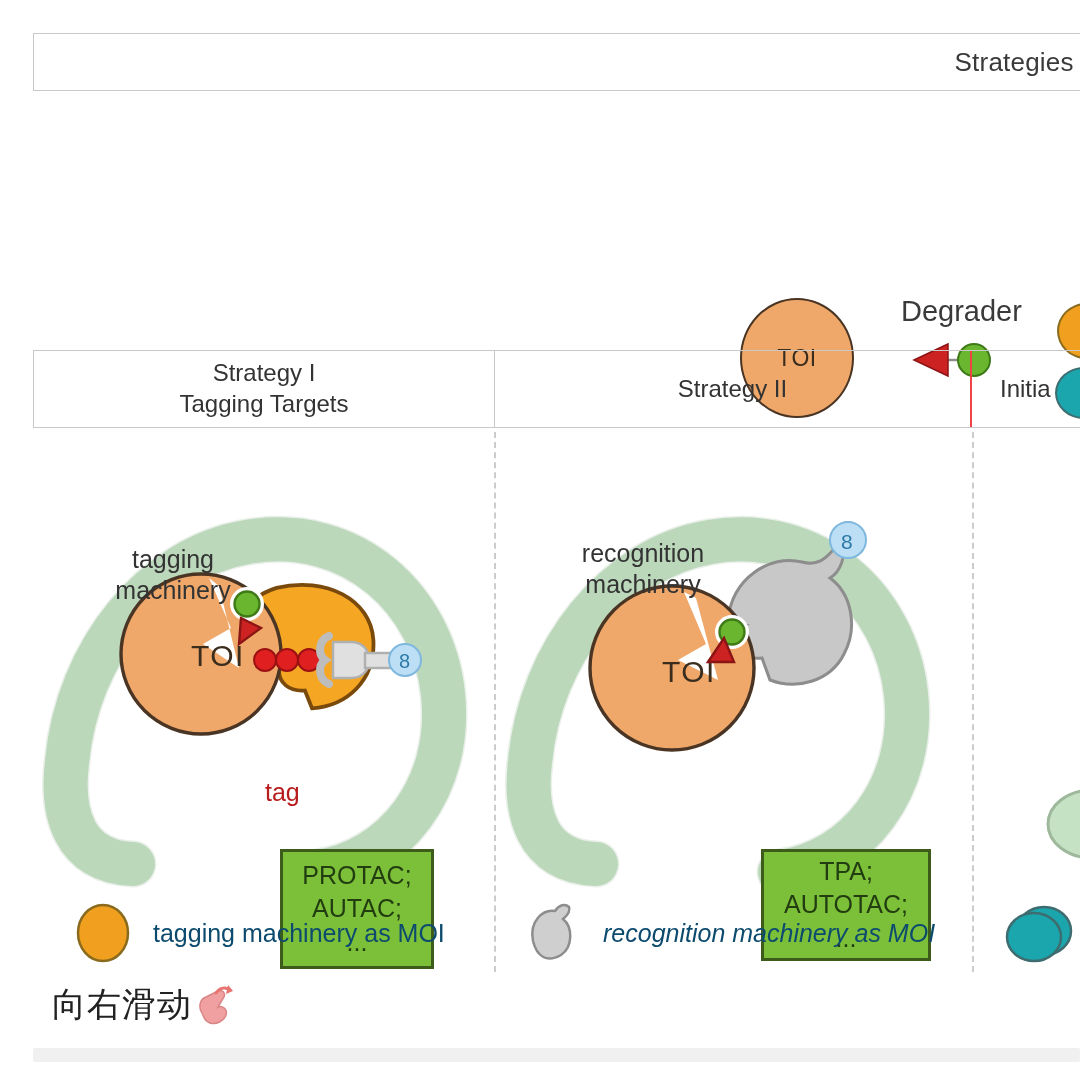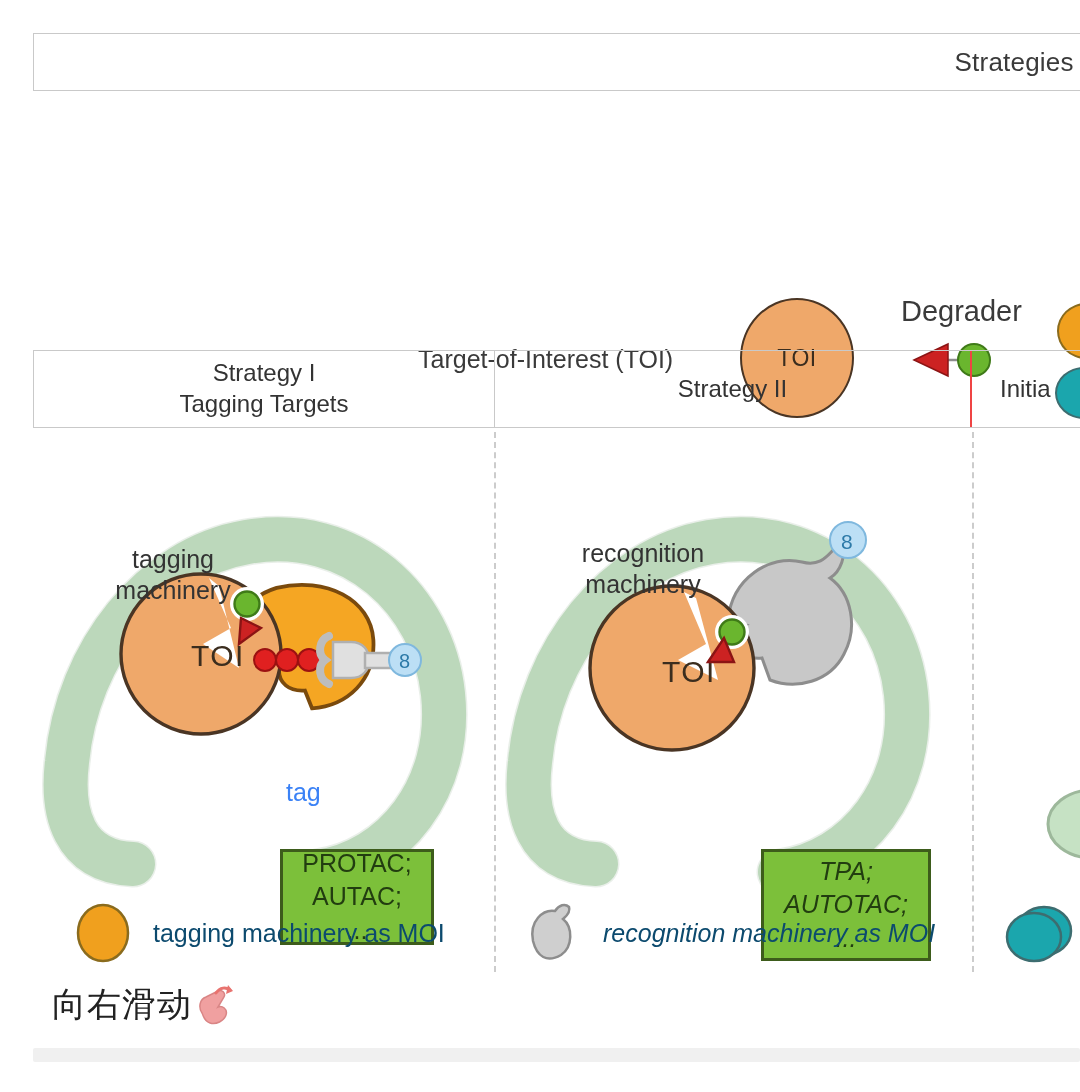--- a/index.html
+++ b/index.html
@@ -177,22 +177,21 @@
     font-size: 25px;
     color: #333;
     line-height: 1.22;
     text-align: center;
     white-space: nowrap;
   }
 
   .tag-label {
     position: absolute;
     font-size: 25px;
-    color: #3b82f6;
-    margin-left: 21px;
+    color: #b91c1c;
   }
 
   .greenbox {
     position: absolute;
     background: #7cc03a;
     border: 3px solid #3d5c1b;
     box-sizing: border-box;
     display: flex;
     flex-direction: column;
     align-items: center;
@@ -250,21 +249,20 @@
 <body>
 
 <div id="page">
 
   <div class="title-bar">
     <div class="title-text">Strategies for</div>
   </div>
 
   <div class="top-legend">
 
-    <div class="toi-legend-label">Target-of-Interest (TOI)</div>
 
     <div class="toi-legend-shape">
       <span>TOI</span>
     </div>
 
     <div class="degrader-label">Degrader</div>
 
     <svg class="degrader-symbol" viewBox="0 0 90 44">
       <line x1="30" y1="22" x2="60" y2="22" stroke="#8d8d8d" stroke-width="2.5"></line>
       <polygon points="6,22 40,6 40,38" fill="#cc2222" stroke="#8b1414" stroke-width="1.5"></polygon>
@@ -326,21 +324,21 @@
         <text x="366" y="236" font-family="Liberation Sans, sans-serif" font-size="20" fill="#2d7aa8">8</text>
       </svg>
 
       <div class="machinery-label" style="left:60px; top:112px; width:160px;">
         <div>tagging</div>
         <div>machinery</div>
       </div>
 
       <div class="tag-label" style="left:232px; top:346px;">tag</div>
 
-      <div class="greenbox" style="left:247px; top:417px; width:154px; height:96px;">
+      <div class="greenbox" style="left:247px; top:417px; width:154px; height:120px;">
         <div>PROTAC;</div>
         <div>AUTAC;</div>
         <div>...</div>
       </div>
     </div>
 
     <div class="panel p2">
 
       <svg class="membrane" width="477" height="500" viewBox="0 0 477 500">
         <path d="M 100 432 C 40 430 28 380 34 330 C 44 220 120 126 214 110 C 320 92 400 168 410 262 C 420 356 360 430 284 440" fill="none" stroke="#c6e2c4" stroke-width="44" stroke-linecap="round"></path>
@@ -364,21 +362,21 @@
         <circle cx="236" cy="200" r="17" fill="#ffffff"></circle>
         <circle cx="236" cy="200" r="12.5" fill="#6ab62e" stroke="#3f7a18" stroke-width="2.4"></circle>
         <polygon points="212,230 228,206 238,230" fill="#cc2222" stroke="#8b1414" stroke-width="2.4"></polygon>
       </svg>
 
       <div class="machinery-label" style="left:42px; top:106px; width:210px;">
         <div>recognition</div>
         <div>machinery</div>
       </div>
 
-      <div class="greenbox" style="left:265px; top:417px; width:170px; height:112px;font-style:italic;">
+      <div class="greenbox" style="left:265px; top:417px; width:170px; height:112px;">
         <div>TPA;</div>
         <div>AUTOTAC;</div>
         <div>...</div>
       </div>
     </div>
 
     <div class="panel p3">
       <svg width="240" height="500" viewBox="0 0 240 500" style="position:absolute;left:0;top:0;">
         <ellipse cx="118" cy="392" rx="44" ry="34" fill="#c6e2c4" stroke="#9db89b" stroke-width="3"></ellipse>
       </svg>

